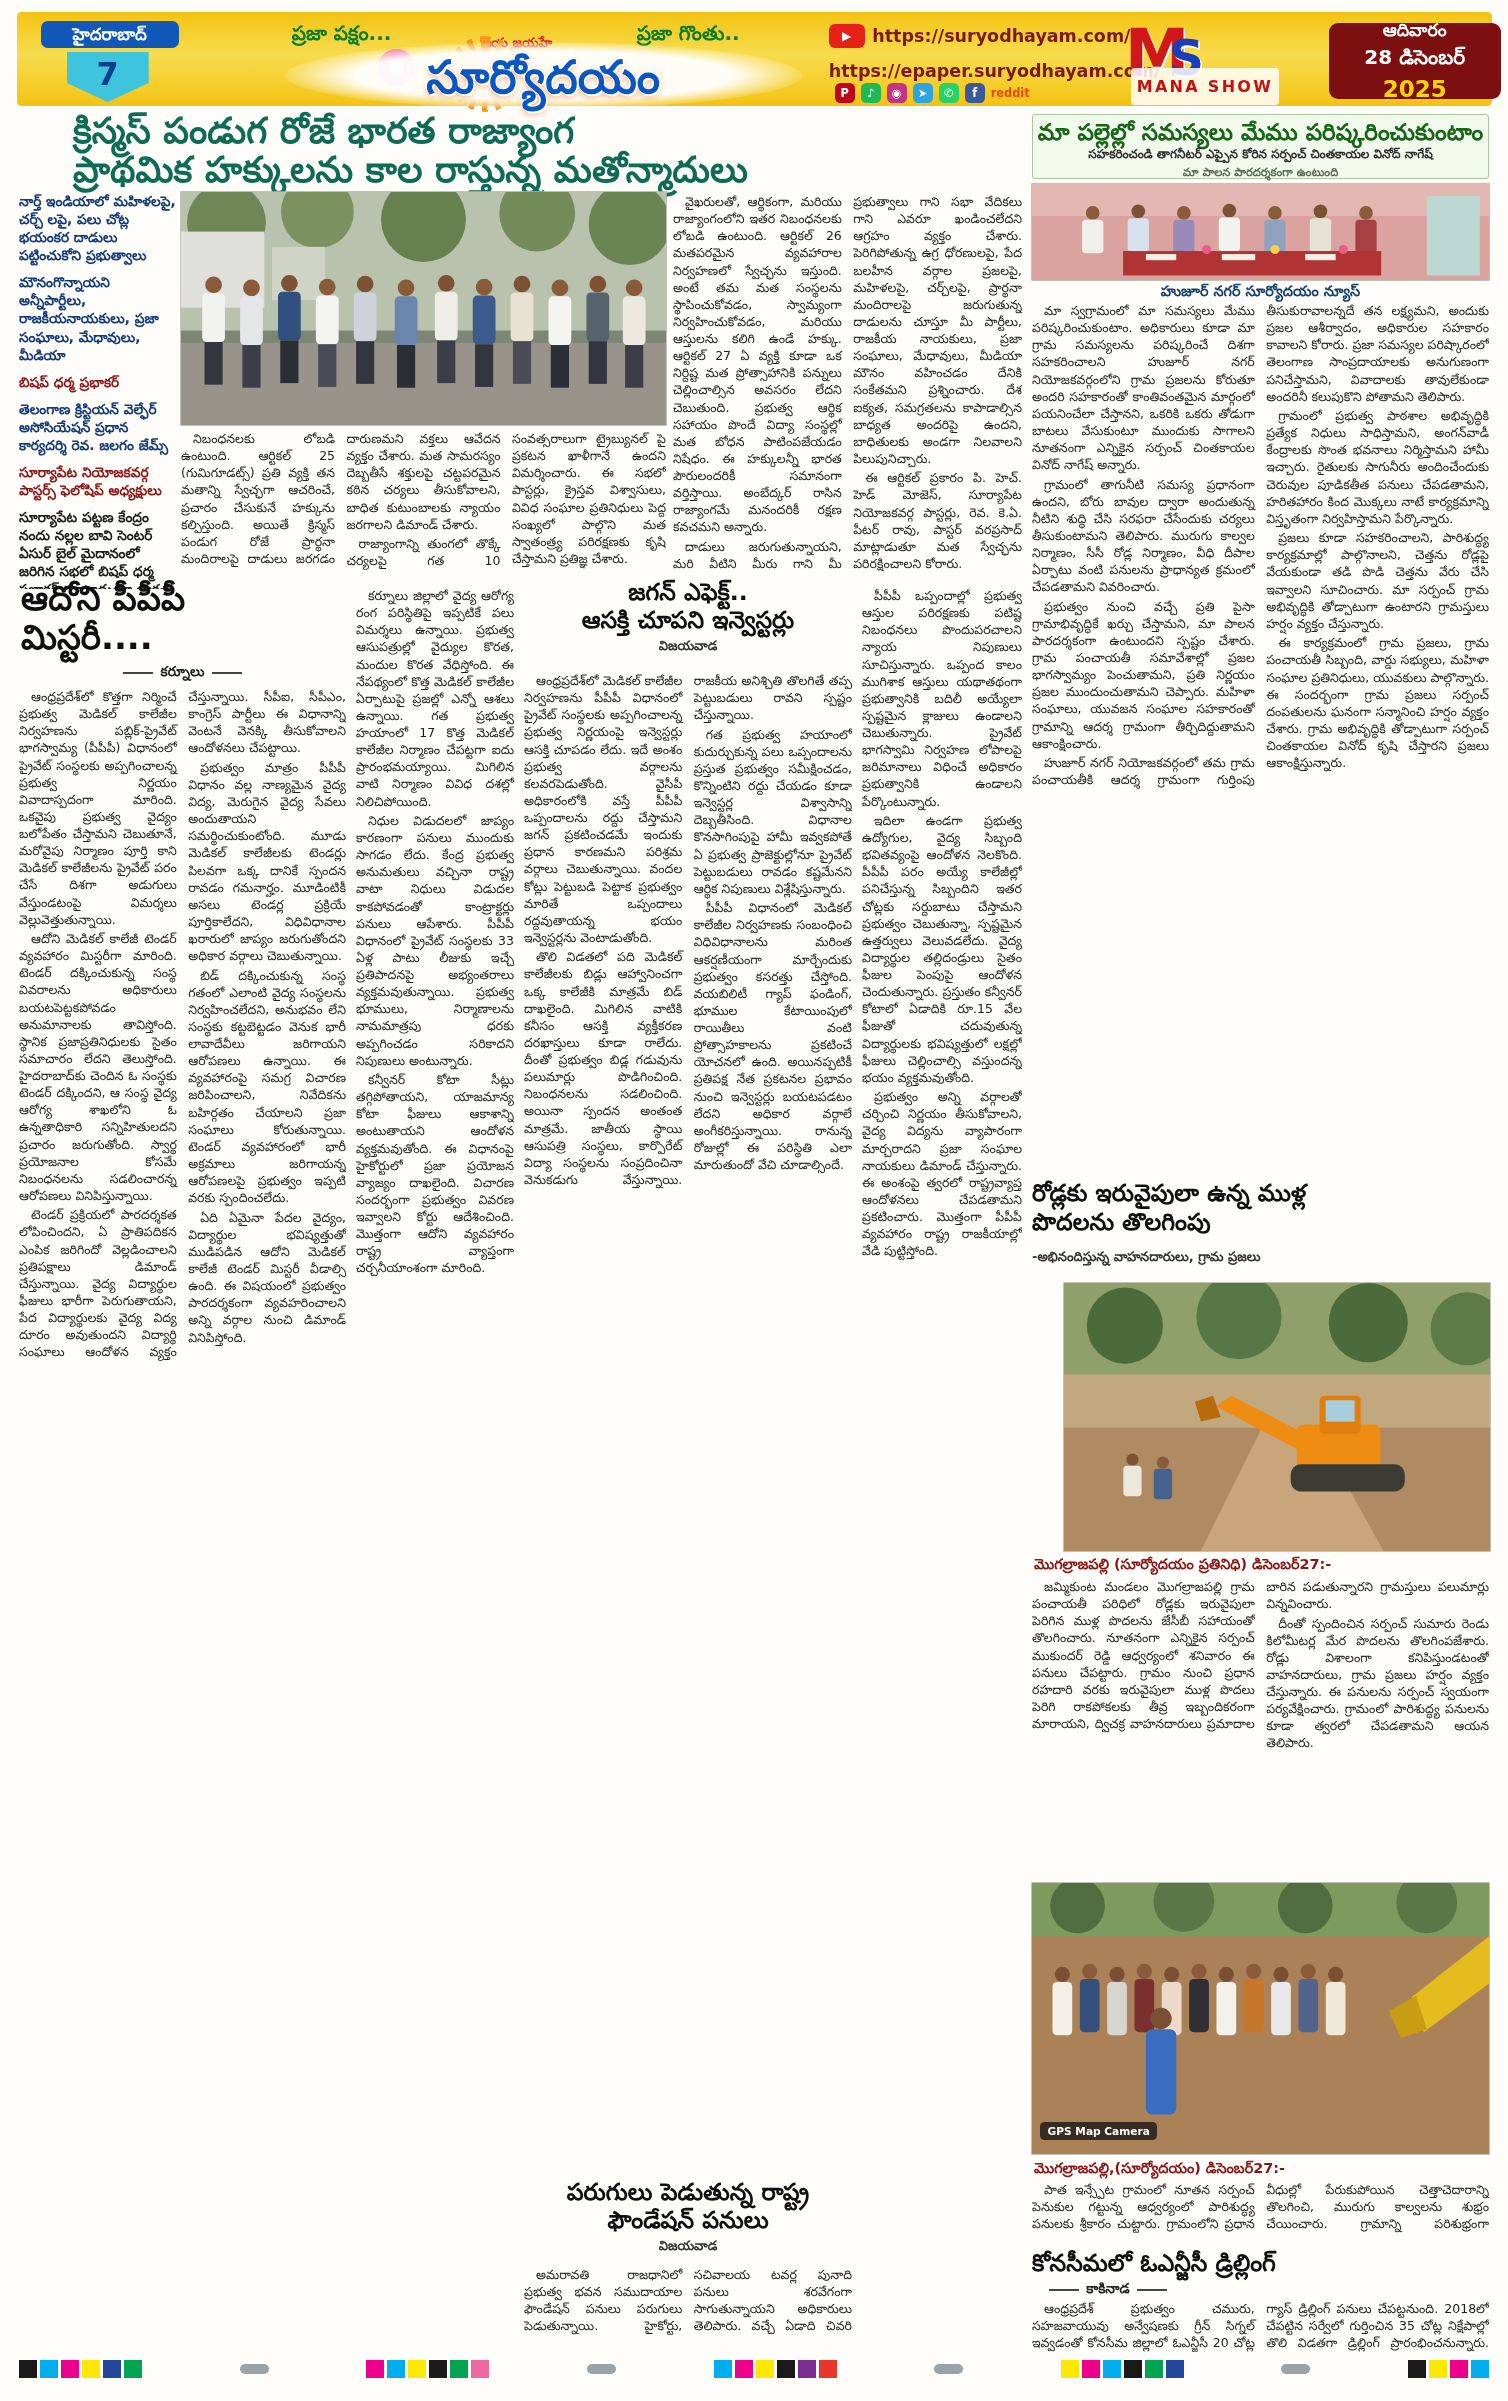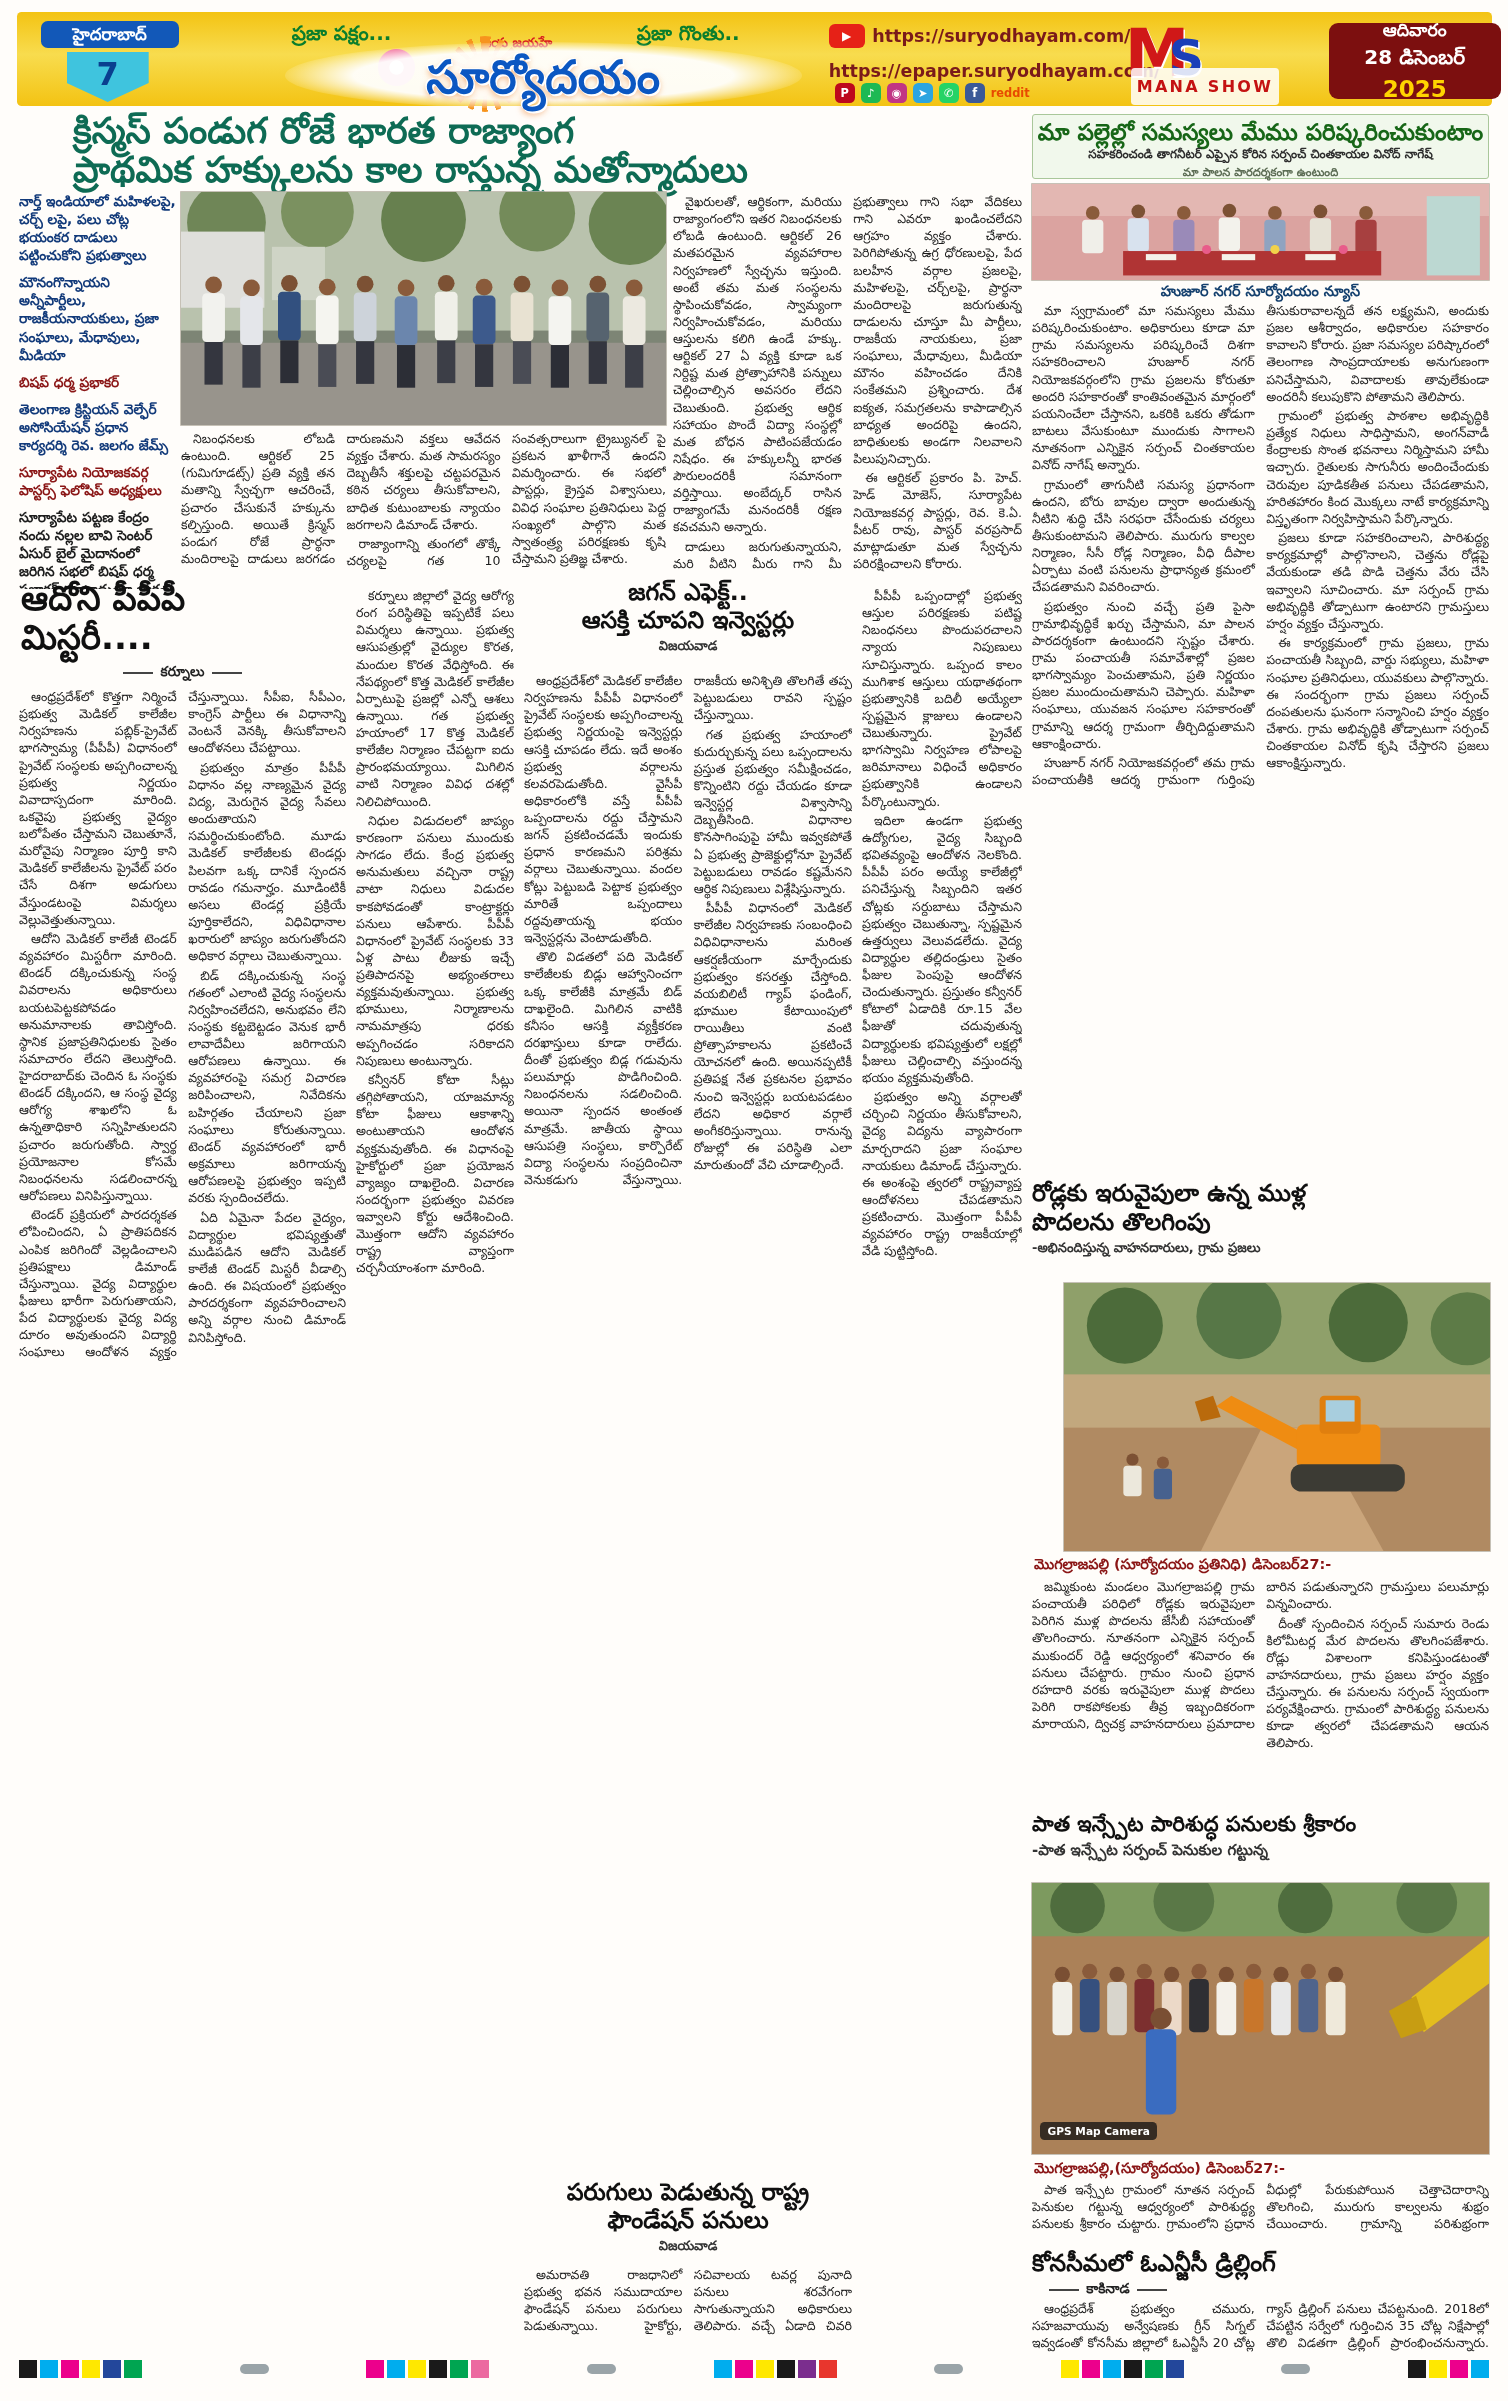--- a/index.html
+++ b/index.html
@@ -66,21 +66,21 @@
   .dateline .rule{flex:0 0 30px;height:1.5px;background:#444;}
   .midhead{text-align:center;font-size:23.6px;font-weight:900;color:#101010;line-height:1.2;}
   .midsub{text-align:center;font-size:13px;font-weight:800;color:#333;margin-top:3px;}
   
   .gbox{position:absolute;left:1032px;top:114px;width:457px;height:65px;background:#f1f8ec;
         border:0.8px solid #a9c79a;border-radius:3px;text-align:center;padding-top:4px;box-sizing:border-box;}
   .gbox .g1{font-size:23px;font-weight:900;color:#176617;line-height:1.15;}
   .gbox .g2{font-size:12px;font-weight:800;color:#2d2d2d;margin-top:1.5px;}
   .gbox .g3{font-size:11.4px;font-weight:800;color:#5d6d55;margin-top:0.8px;}
   .railhead{font-size:23.6px;font-weight:900;color:#101010;line-height:1.22;}
-  .railattr{font-size:13px;font-weight:800;color:#333;margin-top:3px;}
+  .railattr{font-size:13px;font-weight:800;color:#333;margin-top:12px;}
   .photo{position:absolute;background:#ccc;box-shadow:0 0 0 0.8px #b9b2a6;}
   .photo svg{display:block;width:100%;height:100%;}
   .gps{position:absolute;left:1040px;top:2122px;background:rgba(20,20,20,.78);color:#fff;
        font-size:10.6px;font-weight:700;padding:3px 7.6px;border-radius:4.6px;}
   
   .bars{position:absolute;left:19px;top:2360px;width:1470px;display:flex;align-items:center;
         justify-content:space-between;}
   .grp{display:flex;gap:3px;}
   .grp .sq{width:18px;height:18px;display:inline-block;}
   .pill{width:29px;height:10.6px;border-radius:5.3px;background:#9aa4a8;}
@@ -328,24 +328,20 @@
       <circle cx="130" cy="236" r="8" fill="#8a5b3b"></circle>
         <rect x="118" y="244" width="24" height="40" rx="5" fill="#47618e"></rect>
     </svg>
   </div>
   <div class="abs cap" style="left:1034px;top:1556px;width:456px">మొగల్రాజపల్లి (సూర్యోదయం ప్రతినిధి) డిసెంబర్27:-</div>
   <div class="abs txt cols2" style="left:1032px;top:1578px;width:457px;height:228px">
       <p>జమ్మికుంట మండలం మొగల్రాజపల్లి గ్రామ పంచాయతీ పరిధిలో రోడ్లకు ఇరువైపులా పెరిగిన ముళ్ల పొదలను జేసీబీ సహాయంతో తొలగించారు. నూతనంగా ఎన్నికైన సర్పంచ్ ముకుందర్ రెడ్డి ఆధ్వర్యంలో శనివారం ఈ పనులు చేపట్టారు. గ్రామం నుంచి ప్రధాన రహదారి వరకు ఇరువైపులా ముళ్ల పొదలు పెరిగి రాకపోకలకు తీవ్ర ఇబ్బందికరంగా మారాయని, ద్విచక్ర వాహనదారులు ప్రమాదాల బారిన పడుతున్నారని గ్రామస్తులు పలుమార్లు విన్నవించారు.</p>
       <p>దీంతో స్పందించిన సర్పంచ్ సుమారు రెండు కిలోమీటర్ల మేర పొదలను తొలగింపజేశారు. రోడ్లు విశాలంగా కనిపిస్తుండటంతో వాహనదారులు, గ్రామ ప్రజలు హర్షం వ్యక్తం చేస్తున్నారు. ఈ పనులను సర్పంచ్ స్వయంగా పర్యవేక్షించారు. గ్రామంలో పారిశుద్ధ్య పనులను కూడా త్వరలో చేపడతామని ఆయన తెలిపారు.</p>
     </div>
 
-  <div class="abs" style="left:1032px;top:1812px;width:457px">
-    <div class="railhead" style="font-size:21px">పాత ఇన్స్పేట పారిశుద్ధ పనులకు శ్రీకారం</div>
-    <div class="railattr" style="font-size:15px">-పాత ఇన్స్పేట సర్పంచ్ పెనుకుల గట్టున్న</div>
-  </div>
   <div class="photo" style="left:1032px;top:1883px;width:457px;height:271px">
     <svg viewBox="0 0 602 356" preserveAspectRatio="none">
       <rect width="602" height="356" fill="#ab8158"></rect>
       <rect width="602" height="70" fill="#7d9a5f"></rect>
       <circle cx="60" cy="30" r="36" fill="#4f6d3e"></circle>
         <circle cx="200" cy="24" r="40" fill="#5a7847"></circle>
       <circle cx="360" cy="30" r="36" fill="#4f6d3e"></circle>
         <circle cx="520" cy="26" r="40" fill="#5a7847"></circle>
       <polygon points="602,70 500,150 516,196 602,132" fill="#e3bd1e"></polygon>
       <polygon points="506,148 470,168 486,204 520,192" fill="#c79d12"></polygon>

